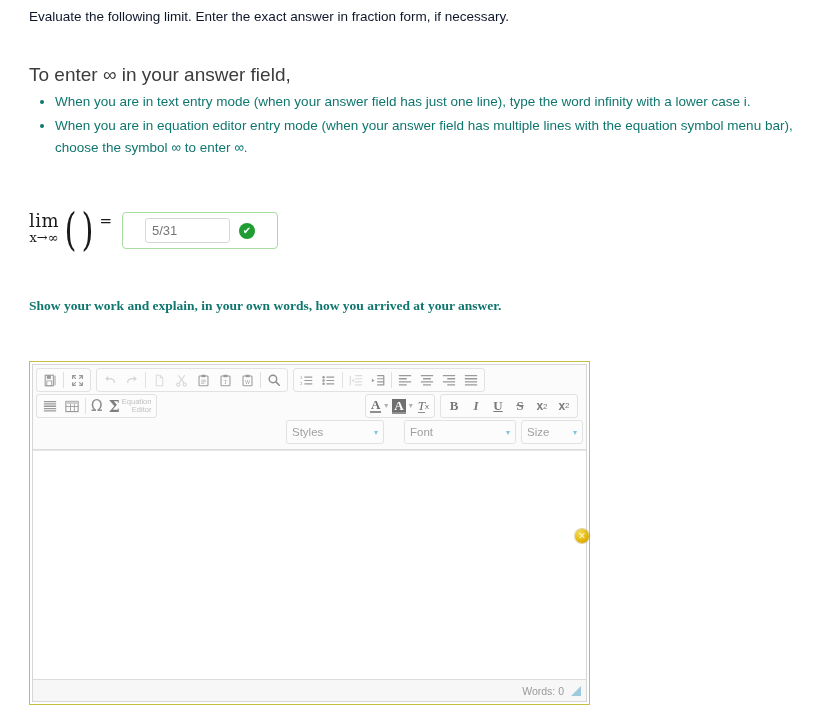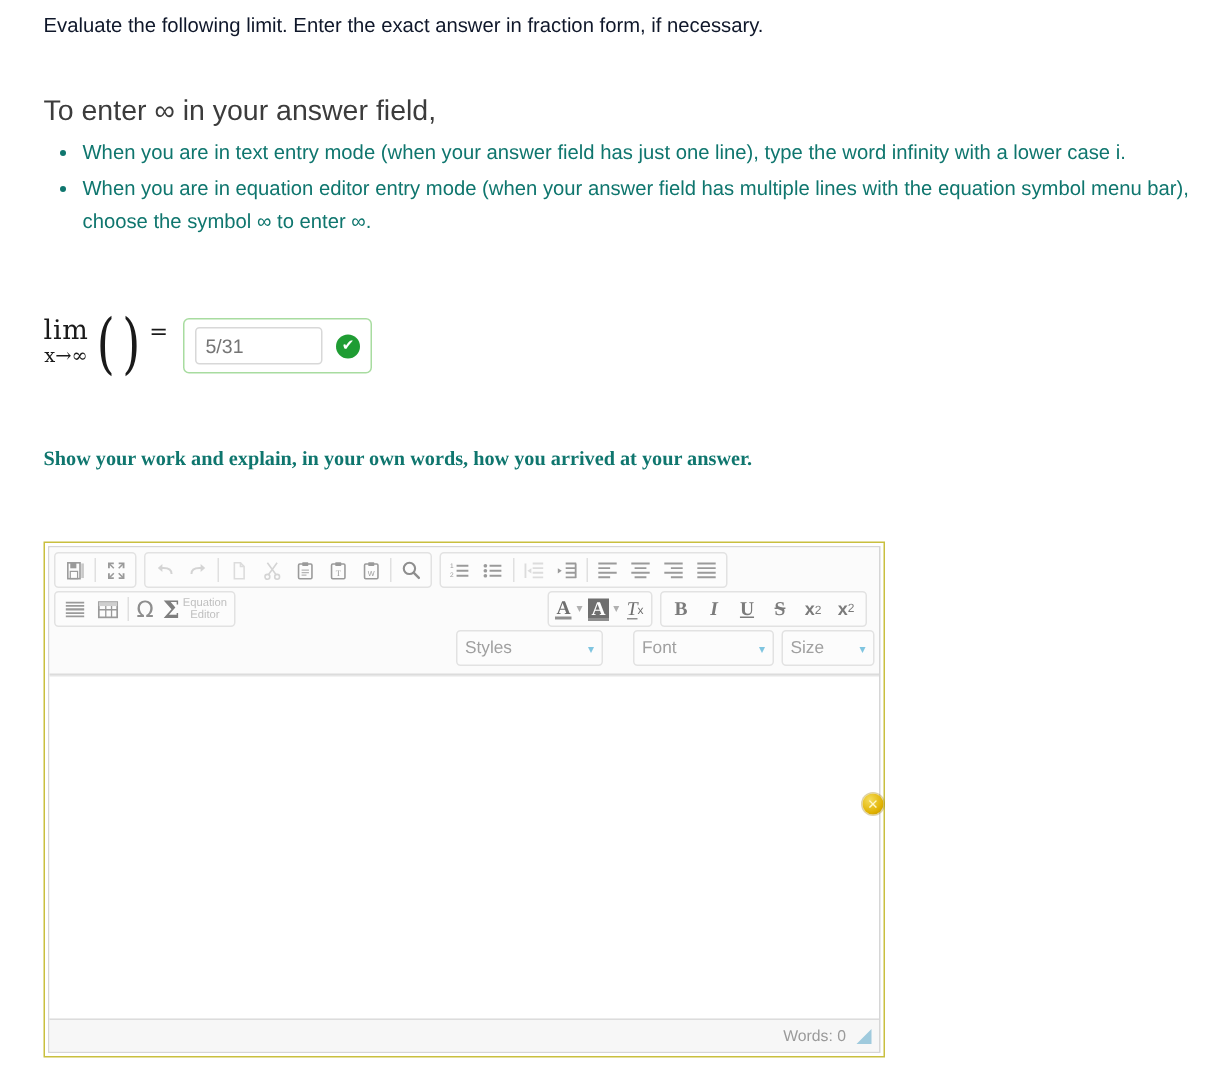--- a/index.html
+++ b/index.html
@@ -82,21 +82,21 @@
   .frac .bar { width: 100%; height: 1.3px; background: #1a1a1a; }
   .frac .den { padding: 1px 4px 0 4px; font-size: 16px; }
   sup { font-size: .72em; vertical-align: super; line-height: 0; }
   .eq-sign { margin: 0 4px 0 3px; font-size: 15px; }
 
   .answer-wrap {
     margin-left: 6px;
     border: 1px solid #a8dca0;
     border-radius: 4px;
     background: #ffffff;
-    padding: 5px 7px;
+    padding: 5px 22px;
     display: flex;
     align-items: center;
     gap: 9px;
   }
   .answer-input {
     width: 85px;
     border: 1px solid #d8d8d8;
     border-radius: 3px;
     padding: 4px 6px;
     font-size: 13px;
@@ -181,21 +181,21 @@
     width: 1px; height: 16px;
     background: #e0e0e0;
     margin: 0 2px;
   }
   .tb-btn svg { display: block; }
   .eq-label {
     font-size: 7.5px;
     line-height: 8.5px;
     color: #bfbfbf;
     margin-left: 2px;
-    text-align: center;
+    text-align: right;
     white-space: pre-line;
   }
   .glyph-omega { font-size: 15px; color: #8e8e8e; font-family: "DejaVu Sans", sans-serif; }
   .glyph-sigma { font-size: 16px; color: #7e7e7e; font-weight: bold; font-family: "DejaVu Serif", serif; }
   .fmt-btn { font-size: 13px; color: #7b7b7b; font-family: "Liberation Serif", serif; font-weight: bold; }
   .fmt-btn.ital { font-style: italic; }
   .fmt-btn.und { text-decoration: underline; }
   .fmt-btn.strike { text-decoration: line-through; }
 
   .color-btn {
@@ -230,21 +230,21 @@
     border-radius: 3px;
     background: #fcfcfc;
     height: 24px;
     padding: 0 5px;
     margin-left: 5px;
     color: #a0a0a0;
     font-size: 11.5px;
     cursor: pointer;
   }
   .tb-select.styles { width: 98px; }
-  .tb-select.font { width: 94px; margin-left: 20px; }
+  .tb-select.font { width: 112px; margin-left: 20px; }
   .tb-select.size { width: 62px; }
   .tb-select .sel-caret { color: #7fc5e0; font-size: 8px; margin-left: 6px; }
 
   .edit-area {
     flex: 1 1 auto;
     background: #ffffff;
     border-top: 1px solid #e6e6e6;
     cursor: text;
   }
   .status-bar {

